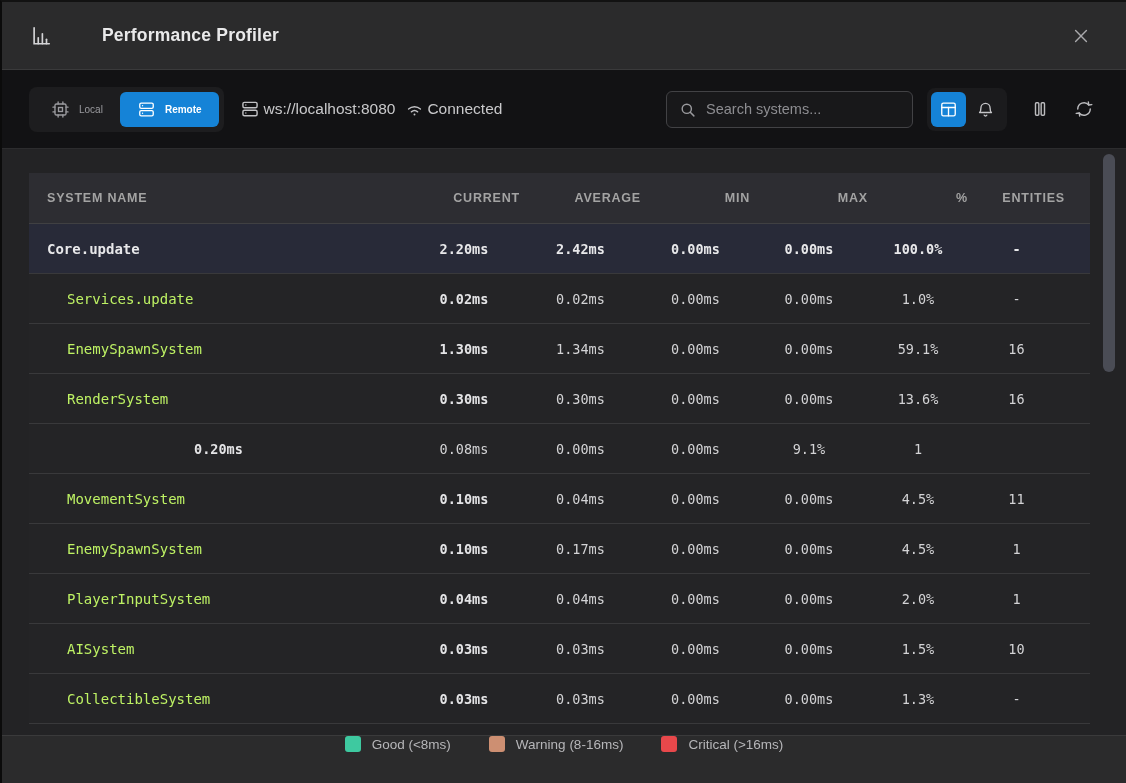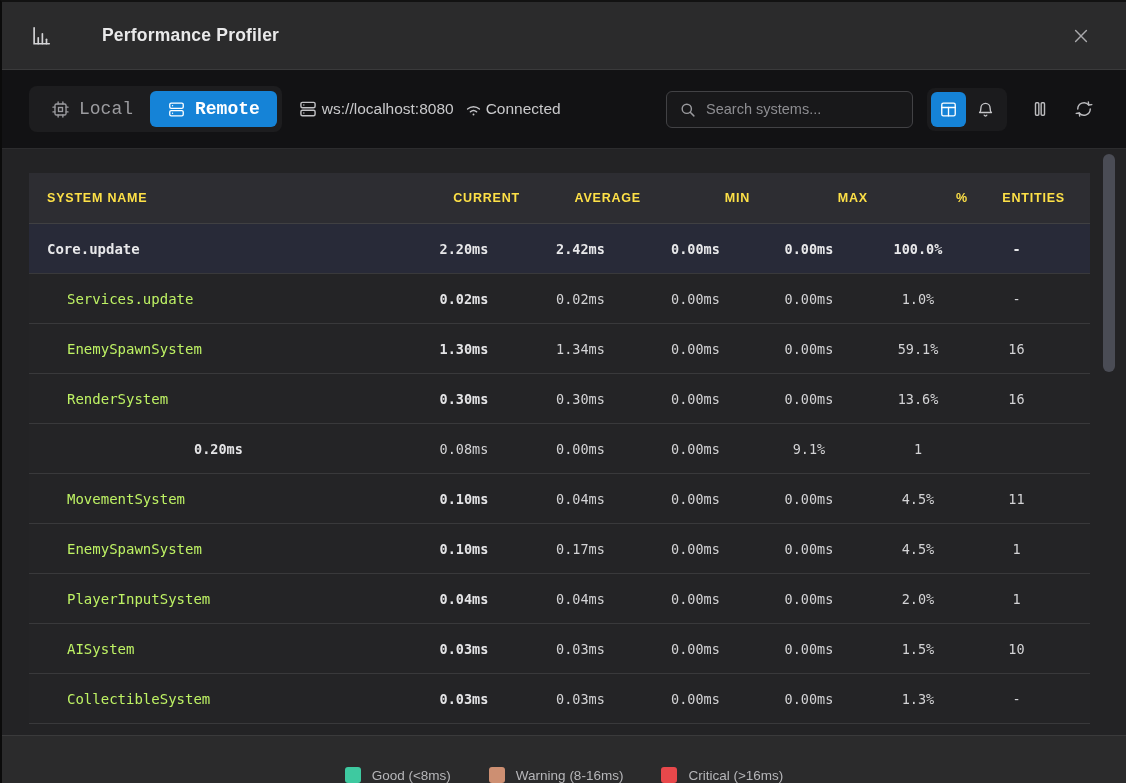--- a/index.html
+++ b/index.html
@@ -15,22 +15,22 @@
   .titlebar .app-icon { color:#d4d4d6; display:flex; margin-right:15px; }
   .titlebar .title { color:#e9e9ea; font-size:17.5px; font-weight:bold; letter-spacing:.2px; }
   .close-btn { margin-left:auto; color:#a9a9ac; display:flex; align-items:center; justify-content:center;
                width:34px; height:34px; cursor:pointer; }
 
   
   .toolbar { height:79px; flex:0 0 79px; background:#121214; border-bottom:1px solid #2c2c2e;
              display:flex; align-items:center; padding:0 27px; }
   .seg-group { display:flex; background:#1d1d1f; border-radius:8px; padding:5px; }
   .seg-btn { display:flex; align-items:center; gap:9px; padding:8px 17px; border-radius:6px;
-             color:#9b9b9f; font-size:18px; cursor:pointer; background:transparent; border:none;
-             font-family:Liberation Mono, monospace;justify-content:flex-end; }
+             color:#9b9b9f; font-size:10px; cursor:pointer; background:transparent; border:none;
+             font-family:Liberation Sans, sans-serif;justify-content:flex-end; }
   .seg-btn.active { background:#1583d7; color:#ffffff; font-weight:bold; }
   .conn { display:flex; align-items:center; gap:4px; color:#c9c9cb; font-size:15.5px; margin-left:16px; }
   .conn-status { display:flex; align-items:center; gap:3px; color:#c9c9cb; font-size:15.5px; margin-left:10px; }
   .conn svg, .conn-status svg { color:#c2c2c5; }
 
   .search { margin-left:auto; width:247px; height:37px; background:#18181a; border:1px solid #424245;
             border-radius:6px; display:flex; align-items:center; padding:0 12px; gap:10px; }
   .search svg { color:#9a9a9e; flex:0 0 auto; }
   .search input { background:transparent; border:none; outline:none; color:#dddddf; font-size:14.5px;
                   width:100%; font-family:"Liberation Sans",sans-serif; }
@@ -44,39 +44,39 @@
                justify-content:center; width:30px; height:30px; cursor:pointer; }
   .plain-btn.pause { margin-left:18px; }
   .plain-btn.refresh { margin-left:14px; }
 
   
   .content { flex:1; background:#232325; padding:24px 36px 0 27px; position:relative; }
   .table { width:100%; }
   .trow { display:grid; grid-template-columns:1fr 112px 121px 109px 118px 100px 97px;
           align-items:center; padding-right:25px; }
   .thead { background:#2d2d32; height:51px; border-bottom:1px solid #404042; }
-  .thead .hcell { color:#fde047; font-size:12.5px; font-weight:bold; letter-spacing:.8px; text-align:right;
+  .thead .hcell { color:#a3a3a3; font-size:12.5px; font-weight:bold; letter-spacing:.8px; text-align:right;
                   cursor:pointer; }
   .thead .hcell.first { text-align:left; padding-left:18px; }
   .body-row { height:50px; border-bottom:1px solid #39393b; background:#242426; cursor:pointer; }
   .body-row.highlight { background:#282a38; }
   .cell { font-family:"DejaVu Sans Mono", monospace; }
   .cell.name { color:#bef264; font-size:14px; padding-left:18px; text-align:left; }
   .cell.name.indented { padding-left:38px; }
   .cell.num { color:#d3d3d5; font-size:13.5px; text-align:center; }
   .cell.current { font-weight:bold; color:#e4e4e6; }
   .body-row.highlight .cell { font-weight:bold; color:#e8e8ea; }
 
   
   .scroll-thumb { position:absolute; right:11px; top:152px; width:12px; height:218px;
                   background:#4a4c55; border-radius:6px; cursor:grab; }
 
   
   .footer { height:48px; flex:0 0 48px; background:#2b2b2c; border-top:1px solid #3a3a3b;
-            display:flex; align-items:flex-end; justify-content:center; gap:38px; }
+            display:flex; align-items:flex-start; justify-content:center; gap:38px; }
   .legend-item { display:flex; align-items:center; gap:11px; }
   .legend-swatch { width:16px; height:16px; border-radius:3px; }
   .legend-label { color:#b6b6b9; font-size:13.5px; }
 
   svg { display:block; }
 </style>
 </head>
 <body>
 
 <div class="window">

